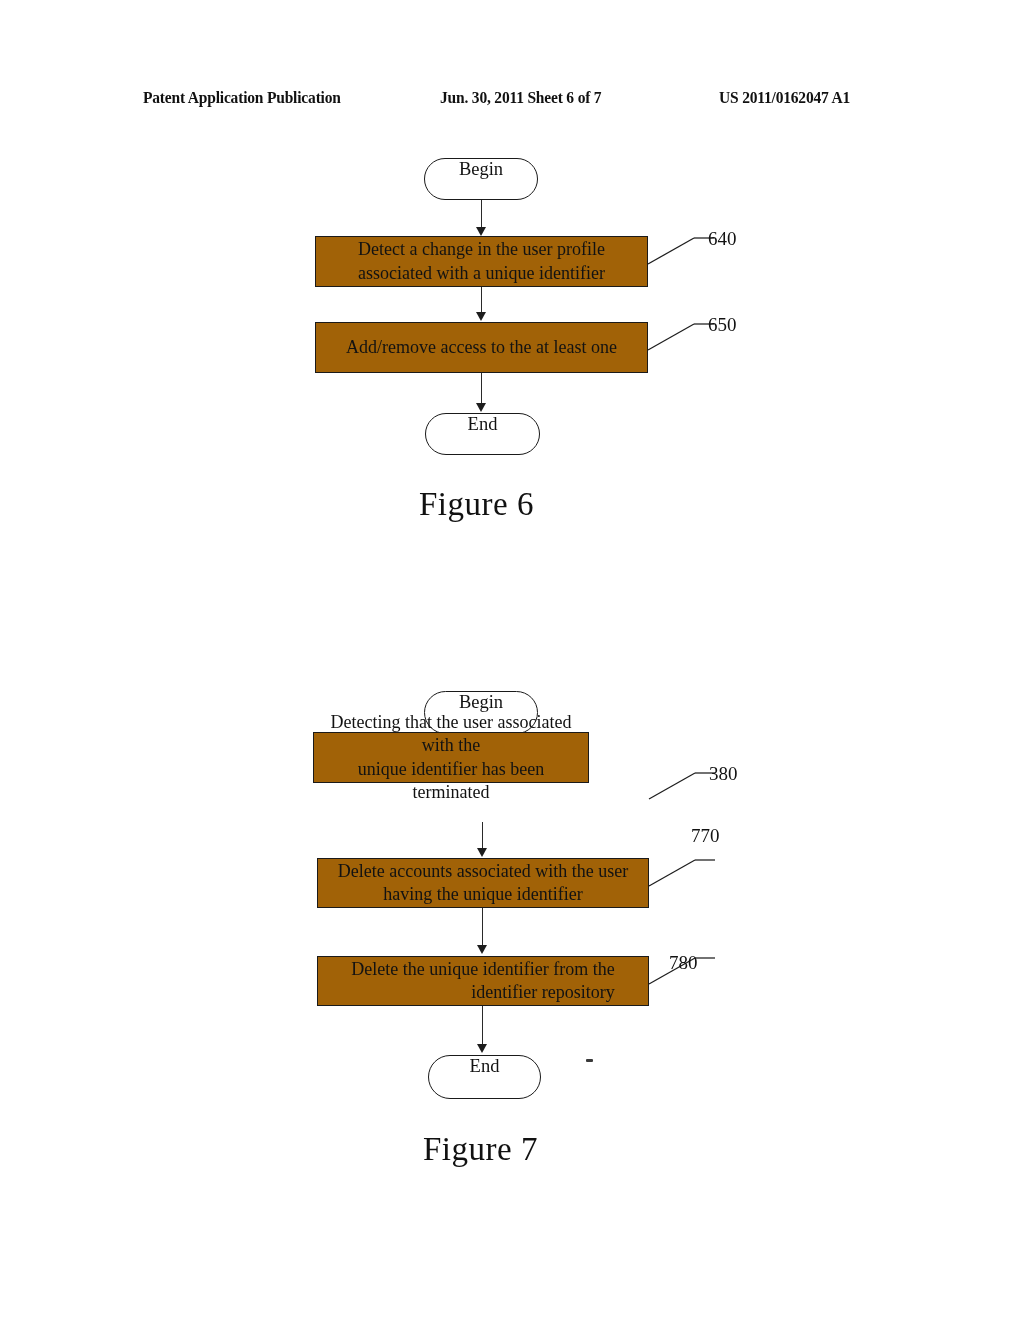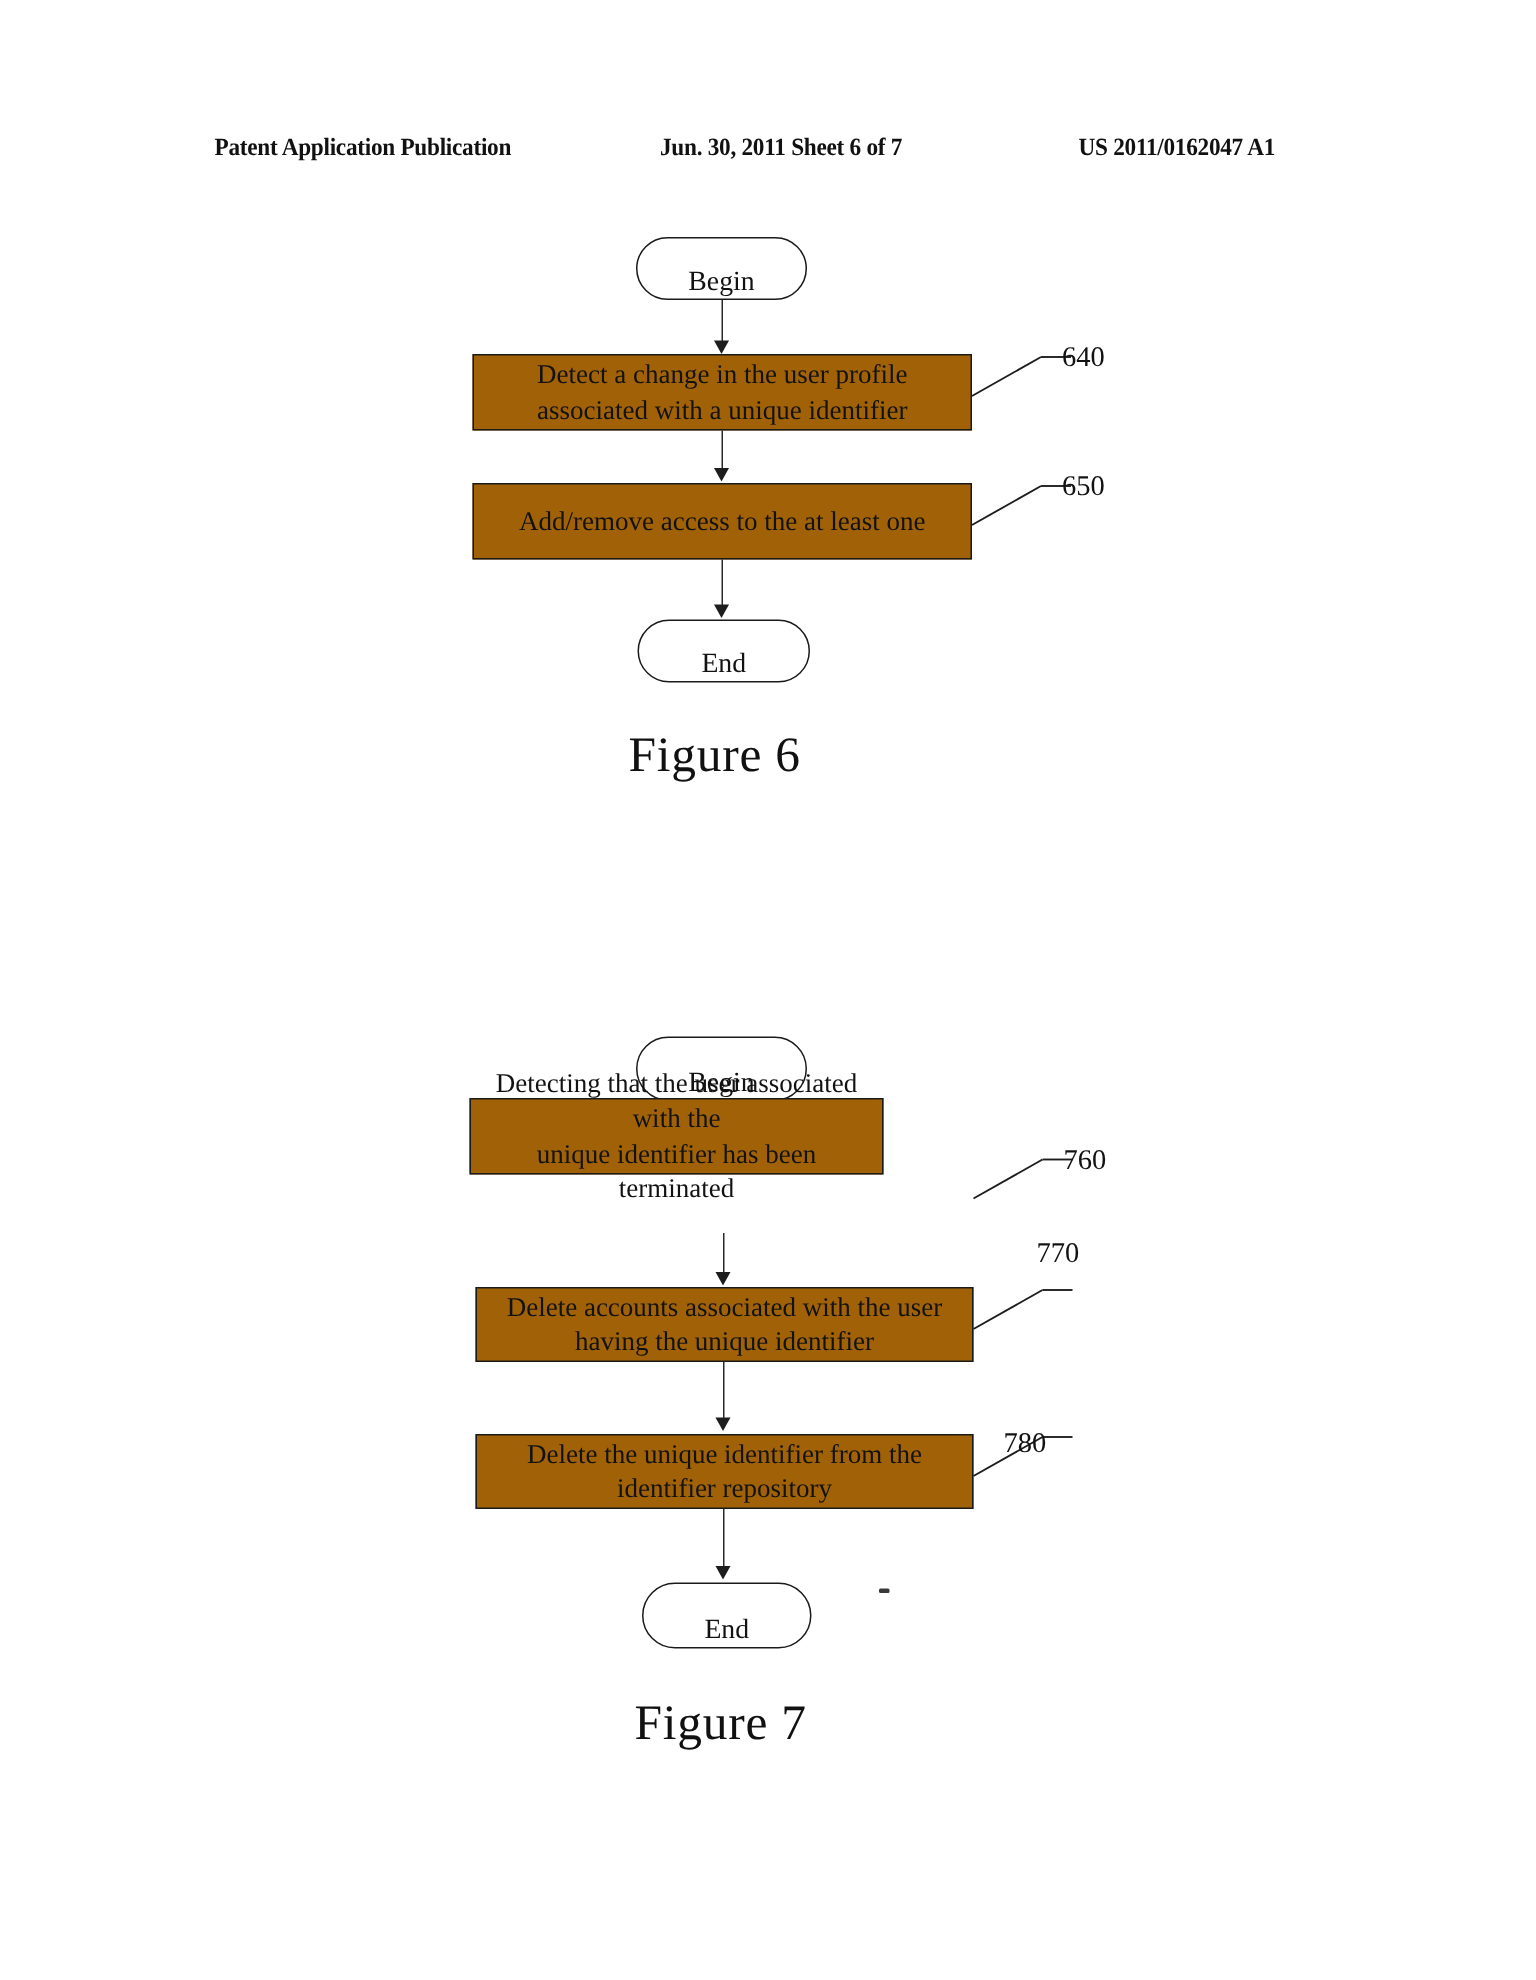--- a/index.html
+++ b/index.html
@@ -41,21 +41,21 @@
   #hdr-right { left: 707px; top: 0; }
 
   
   .terminator {
     position: absolute;
     box-sizing: border-box;
     border: 1.4px solid #1a1a1a;
     border-radius: 999px;
     background: #ffffff;
     display: flex;
-    align-items: flex-end;
+    align-items: flex-start;
     justify-content: center;
     font-size: 18.5px;
     font-family: "Liberation Serif", serif;
     color: #121212;
   }
   .procbox {
     position: absolute;
     box-sizing: border-box;
     border: 1.3px solid #1a1a1a;
     background: #a16207;
@@ -183,41 +183,41 @@
     <div class="procbox" style="left:313px; top:732px; width:276px; height:51px;">
       <span class="txt">
         <span>Detecting that the user associated with the</span><br>
         <span>unique identifier has been terminated</span>
       </span>
     </div>
     <svg class="leader" style="left:649px; top:767px; width:68px; height:38px;">
       <line x1="0" y1="32" x2="46" y2="6"></line>
       <line x1="46" y1="6" x2="66" y2="6"></line>
     </svg>
-    <div class="refnum" style="left:709px; top:763px;">760</div>
+    <div class="refnum" style="left:709px; top:763px;">380</div>
 
     <div class="conn" style="left:482px; top:822px; height:27px;"></div>
     <div class="arrowhead" style="left:477px; top:848px;"></div>
 
     <div class="procbox" style="left:317px; top:858px; width:332px; height:50px;">
       <span class="txt">
         <span>Delete accounts associated with the user</span><br>
         <span>having the unique identifier</span>
       </span>
     </div>
     <svg class="leader" style="left:649px; top:854px; width:68px; height:38px;">
       <line x1="0" y1="32" x2="46" y2="6"></line>
       <line x1="46" y1="6" x2="66" y2="6"></line>
     </svg>
     <div class="refnum" style="left:671px; top:825px;margin-left:20px;">770</div>
 
     <div class="conn" style="left:482px; top:908px; height:38px;"></div>
     <div class="arrowhead" style="left:477px; top:945px;"></div>
 
-    <div class="procbox" style="left:317px; top:956px; width:332px; height:50px;">
+    <div class="procbox" style="left:317px; top:956px; width:332px; height:50px;text-align:right;">
       <span class="txt">
         <span>Delete the unique identifier from the</span><br>
         <span>identifier repository</span>
       </span>
     </div>
     <svg class="leader" style="left:649px; top:952px; width:68px; height:38px;">
       <line x1="0" y1="32" x2="46" y2="6"></line>
       <line x1="46" y1="6" x2="66" y2="6"></line>
     </svg>
     <div class="refnum" style="left:669px; top:952px;">780</div>

